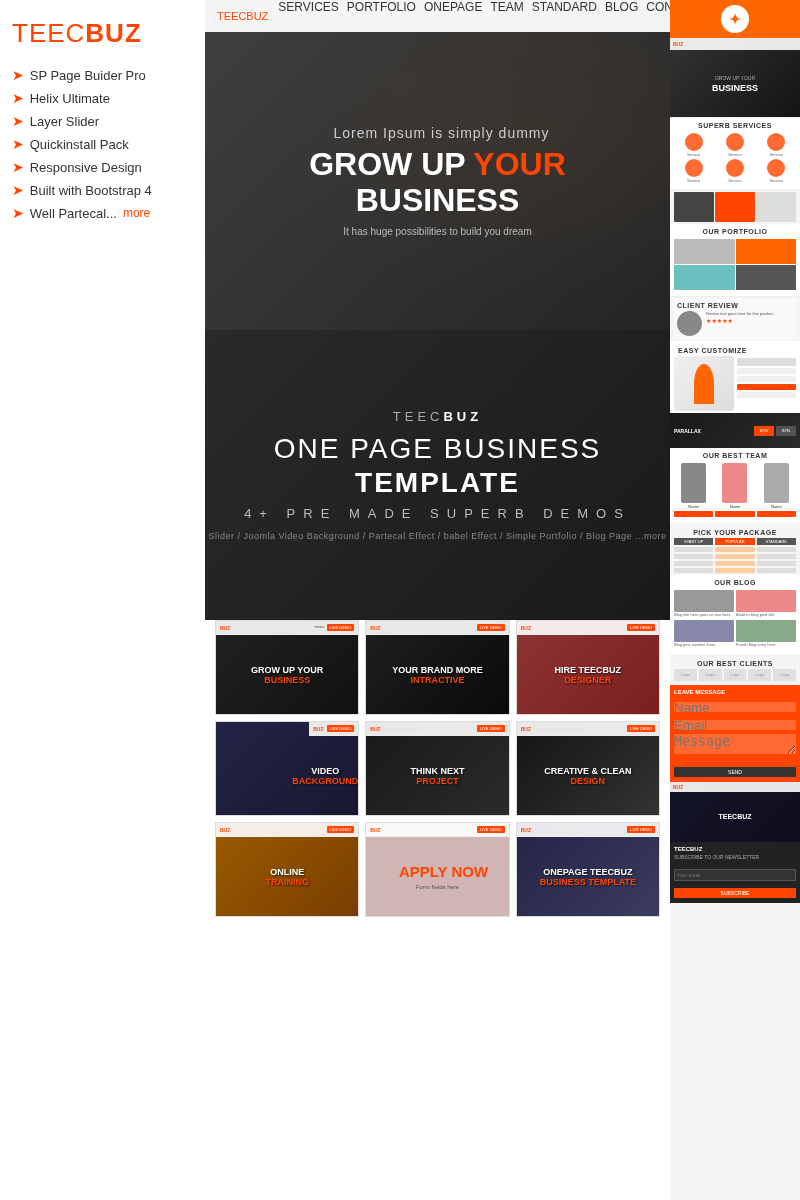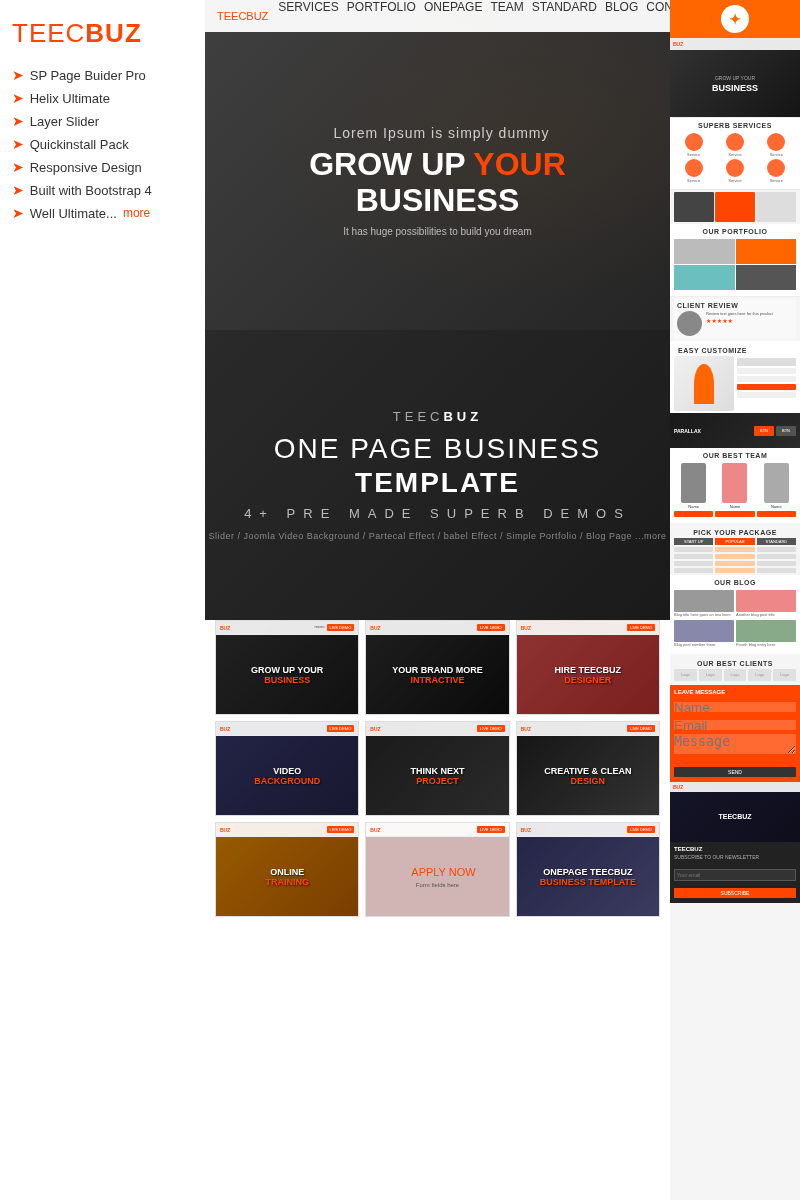--- a/index.html
+++ b/index.html
@@ -196,21 +196,21 @@
       margin-left: auto;
     }
     .thumb-body { flex: 1; display: flex; align-items: center; justify-content: center; }
     .thumb-title { font-size: 9px; font-weight: 900; color: #fff; text-align: center; text-shadow: 1px 1px 2px rgba(0,0,0,0.7); text-transform: uppercase; }
     .thumb-title .hl { color: #ff4500; }
 
     
     .t1 { background: linear-gradient(rgba(0,0,0,0.5),rgba(0,0,0,0.5)), linear-gradient(135deg,#444,#222); }
     .t2 { background: linear-gradient(rgba(0,0,0,0.4),rgba(0,0,0,0.4)), linear-gradient(135deg,#333,#111); }
     .t3 { background: linear-gradient(rgba(0,0,0,0.4),rgba(0,0,0,0.4)), linear-gradient(135deg,#e55,#c33); }
-    .t4 { background: linear-gradient(rgba(0,0,0,0.3),rgba(0,0,0,0.3)), linear-gradient(135deg,#336,#224); }
+    .t4 { background: linear-gradient(rgba(0,0,0,0.3),rgba(0,0,0,0.3)), linear-gradient(135deg,#336,#224); align-items: flex-end; }
     .t5 { background: linear-gradient(rgba(0,0,0,0.5),rgba(0,0,0,0.5)), linear-gradient(135deg,#333,#555); }
     .t6 { background: linear-gradient(rgba(0,0,0,0.4),rgba(0,0,0,0.4)), linear-gradient(135deg,#222,#555); }
     .t7 { background: linear-gradient(rgba(0,0,0,0.4),rgba(0,0,0,0.4)), linear-gradient(135deg,#f90,#c60); }
     .t8 { background: linear-gradient(rgba(0,0,0,0.5),rgba(0,0,0,0.5)), linear-gradient(135deg,#555,#333); }
     .t9 { background: linear-gradient(rgba(0,0,0,0.3),rgba(0,0,0,0.3)), linear-gradient(135deg,#336,#558); }
 
     
     .sb-section-title {
       font-size: 7px; font-weight: 700; color: #333;
       text-align: center; padding: 4px 4px 2px;
@@ -317,21 +317,21 @@
       <li>
           <span class="arrow">➤</span>
           <span>Responsive Design</span>
         </li>
       <li>
           <span class="arrow">➤</span>
           <span>Built with Bootstrap 4</span>
         </li>
       <li>
           <span class="arrow">➤</span>
-          <span>Well Ultimate...</span>
+          <span>Well Partecal...</span>
           <a href="#" class="more">more</a>
         </li>
     </ul>
   </div>
 
   <div class="right-sidebar">
 
     <div class="joomla-badge">
       <div class="joomla-icon">✦</div>
     </div>
@@ -695,21 +695,21 @@
       </div>
 
       <div class="template-thumb">
         <div class="thumb-bg t8" style="background: linear-gradient(rgba(0,0,0,0.1),rgba(0,0,0,0.1)), #e8c9c9;">
           <div class="thumb-nav">
             <span class="thumb-brand">BUZ</span>
             <span class="thumb-badge">LIVE DEMO</span>
           </div>
           <div class="thumb-body">
             <div style="text-align:center;">
-              <div style="font-size:11px;font-weight:400;color:#ff4500;text-transform:uppercase;margin-left:12px;">APPLY NOW</div>
+              <div style="font-size:15px;font-weight:700;color:#ff4500;text-transform:uppercase;margin-left:12px;">APPLY NOW</div>
               <div style="font-size:6px;color:#555; margin-top:4px;">Form fields here</div>
             </div>
           </div>
         </div>
       </div>
 
       <div class="template-thumb">
         <div class="thumb-bg t9">
           <div class="thumb-nav">
             <span class="thumb-brand">BUZ</span>

